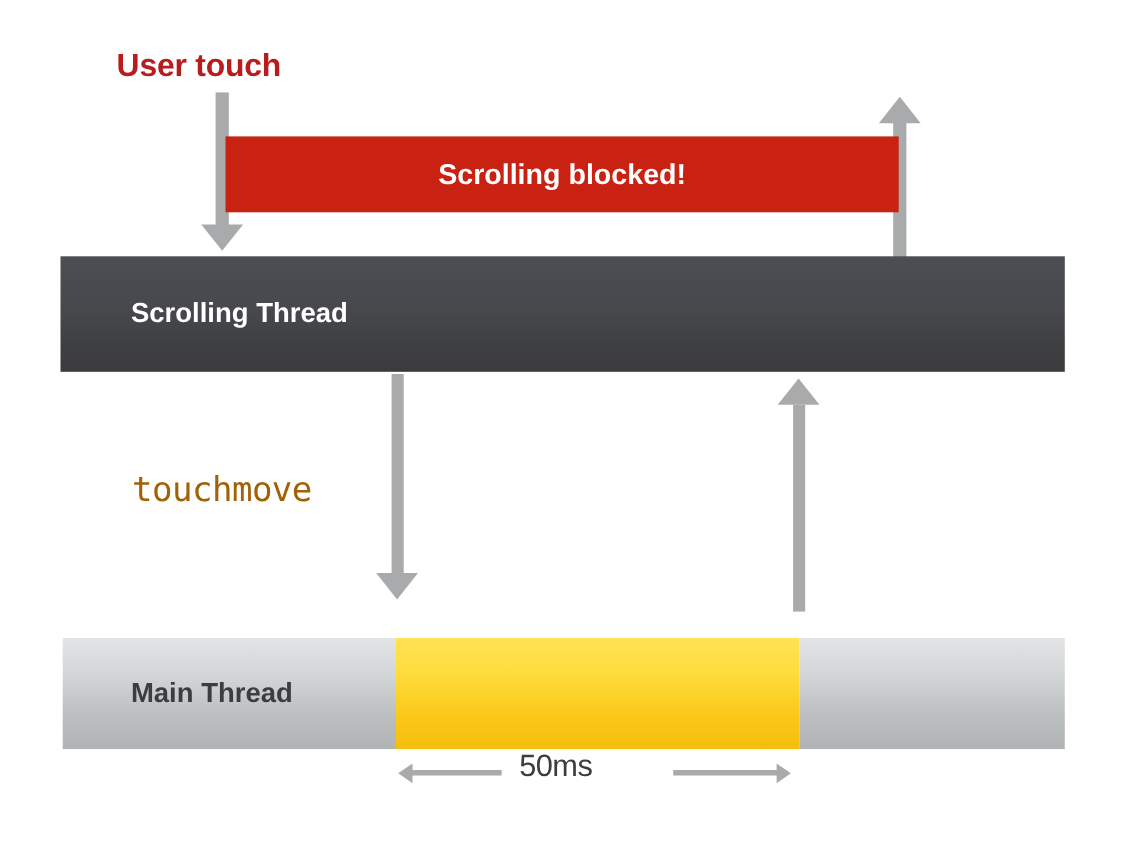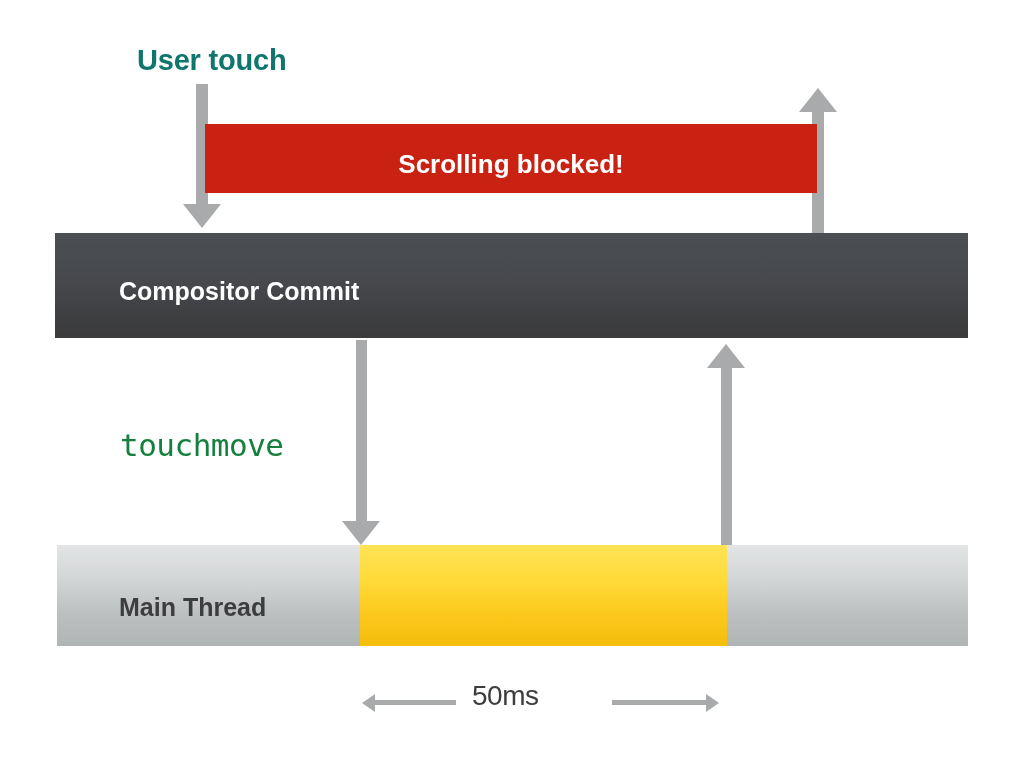--- a/index.html
+++ b/index.html
@@ -19,38 +19,36 @@
     background: #ffffff;
     overflow: hidden;
   }
 
   
   .hdr-label {
     position: absolute;
     font-family: "Liberation Sans", sans-serif;
     font-weight: bold;
     font-size: 29px;
-    color: #0f766e;
+    color: #b91c1c;
     white-space: nowrap;
     letter-spacing: -0.2px;
-    margin-left: 31px;
   }
 
   
   .bar {
     position: absolute;
     display: flex;
     align-items: center;
   }
   .bar-label {
     font-family: "Liberation Sans", sans-serif;
     font-weight: bold;
     font-size: 25px;
     white-space: nowrap;
-    margin-top: 11px;
   }
 
   #red-bar {
     left: 205px;
     top: 124px;
     width: 612px;
     height: 69px;
     background: #c92213;
     justify-content: center;
     z-index: 4;
@@ -68,21 +66,21 @@
     background: linear-gradient(to bottom, #4b4e53 0%, #46484c 48%, #3e3f41 78%, #3b3b3c 100%);
     z-index: 3;
   }
   #compositor-bar .bar-label {
     color: #ffffff;
     margin-left: 64px;
   }
 
   #main-bar {
     left: 57px;
-    top: 545px;
+    top: 580px;
     width: 781px;
     height: 101px;
     z-index: 3;
   }
   .seg-gray {
     position: absolute;
     top: 0;
     height: 100%;
     background: linear-gradient(to bottom, #e2e4e5 0%, #d2d5d6 35%, #bdc0c1 68%, #b1b4b4 100%);
   }
@@ -112,21 +110,21 @@
     letter-spacing: -0.6px;
   }
 
   
   #touchmove-label {
     position: absolute;
     left: 120px;
     top: 427px;
     font-family: "DejaVu Sans Mono", "Liberation Mono", monospace;
     font-size: 31px;
-    color: #15803d;
+    color: #a16207;
     letter-spacing: -0.5px;
     white-space: nowrap;
   }
 
   
   .arrow-shaft {
     position: absolute;
     background: #a9aaab;
   }
   .arrow-head {
@@ -179,21 +177,21 @@
   <div class="arrow-head head-down" style="left:183px; top:204px;"></div>
 
   <div class="arrow-shaft" style="left:812px; top:110px; width:12px; height:126px;"></div>
   <div class="arrow-head head-up" style="left:799px; top:88px;"></div>
 
   <div class="bar" id="red-bar">
     <span class="bar-label">Scrolling blocked!</span>
   </div>
 
   <div class="bar" id="compositor-bar">
-    <span class="bar-label">Compositor Commit</span>
+    <span class="bar-label">Scrolling Thread</span>
   </div>
 
   <div class="arrow-shaft" style="left:356px; top:340px; width:11px; height:182px;"></div>
   <div class="arrow-head head-down" style="left:342px; top:521px;"></div>
 
   <div id="touchmove-label">touchmove</div>
 
   <div class="arrow-shaft" style="left:721px; top:368px; width:11px; height:188px;"></div>
   <div class="arrow-head head-up" style="left:707px; top:344px;"></div>
 

